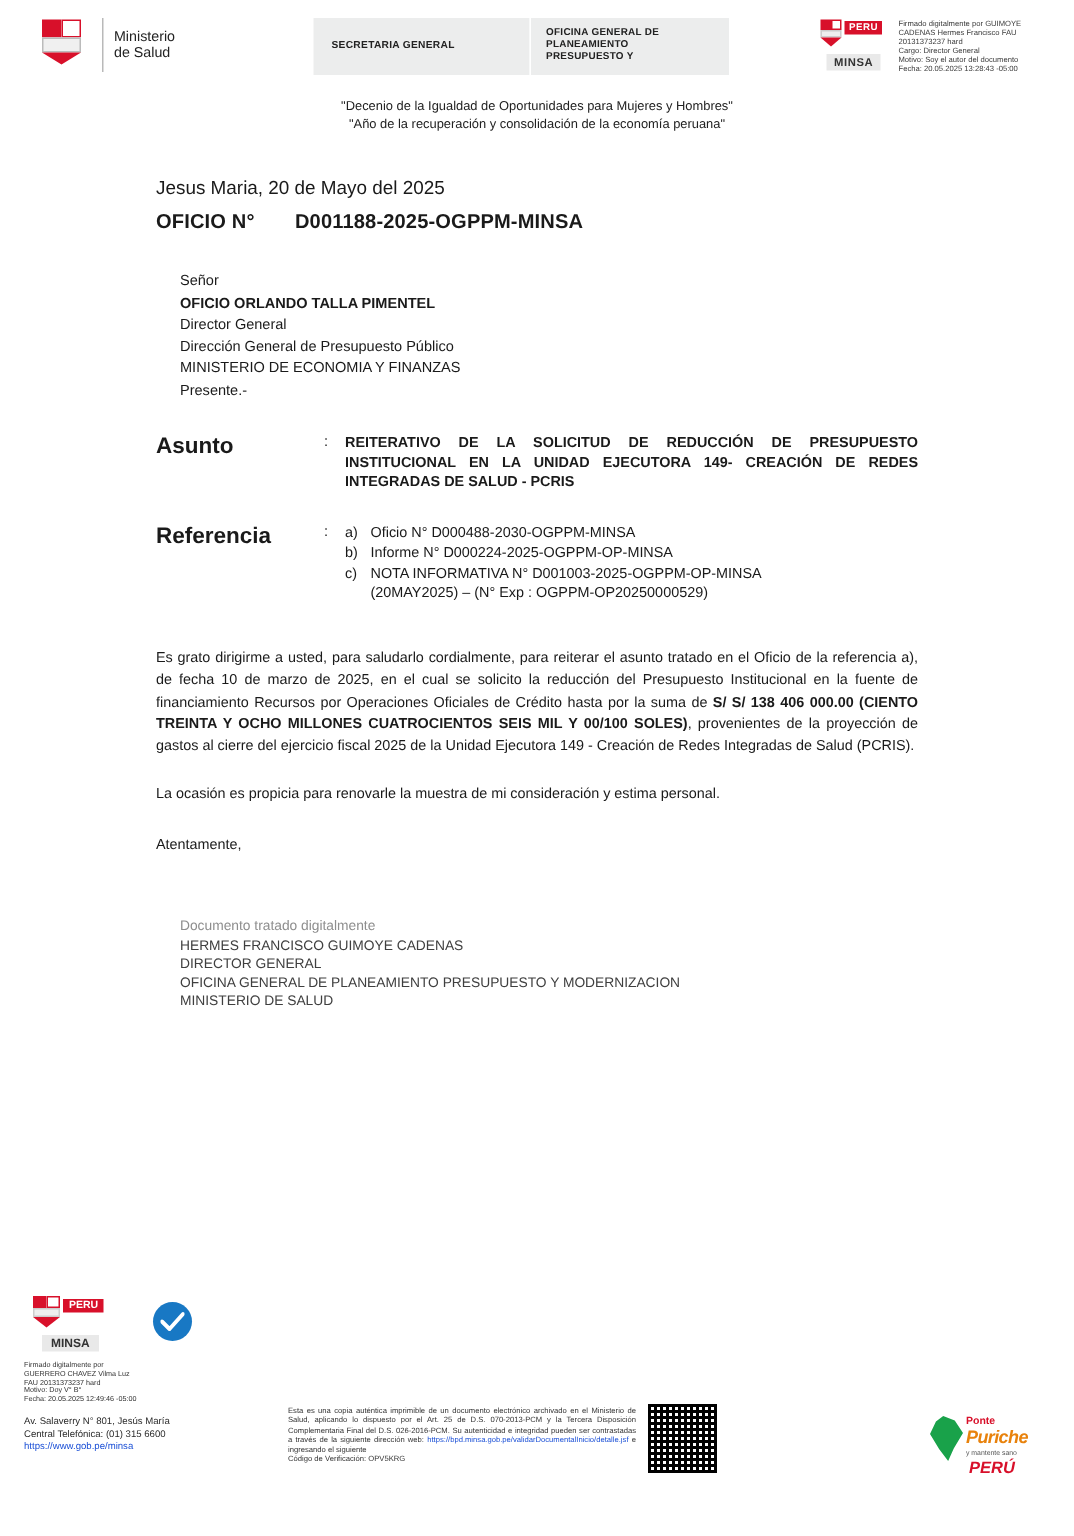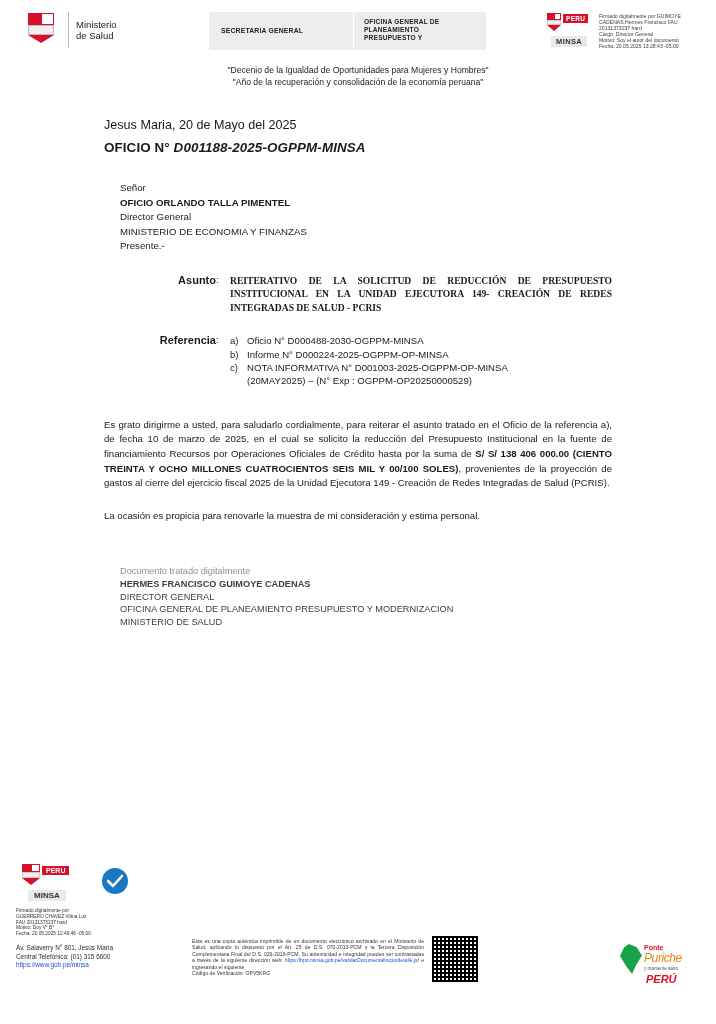--- a/index.html
+++ b/index.html
@@ -187,57 +187,54 @@
     font-size: 12.6px;
     margin-bottom: 8px;
   }
   .oficio-line {
     font-size: 13.4px;
     font-weight: bold;
     margin-bottom: 26px;
     letter-spacing: .1px;
   }
   .oficio-line .num {
-    margin-left: 0;
-    font-style: italic;
+    margin-left: 23px;
   }
   .addressee {
     margin-left: 16px;
     font-size: 9.7px;
     line-height: 14.6px;
   }
   .addressee .bold { font-weight: bold; }
 
   .field-block {
     margin-top: 20px;
     position: relative;
     display: flex;
   }
   .field-label {
     width: 112px;
     flex: none;
     font-weight: bold;
-    font-size: 11px;
-    text-align: right;
+    font-size: 15px;
   }
   .field-colon {
     width: 14px;
     flex: none;
     font-size: 9.7px;
   }
   .field-value {
     flex: 1;
     font-size: 9.6px;
     line-height: 13.4px;
   }
   .asunto-text {
     text-align: justify;
     font-weight: bold;
     text-transform: uppercase;
-    font-family: Liberation Serif, serif;
   }
   .ref-row {
     display: flex;
     line-height: 13.4px;
   }
   .ref-letter { width: 17px; flex: none; }
   .ref-text { flex: 1; }
   .ref-sub { margin-left: 17px; }
 
   .para {
@@ -252,21 +249,21 @@
   .atte { margin-top: 20px; font-size: 9.6px; }
 
   .signature-block {
     margin-top: 42px;
     margin-left: 16px;
     font-size: 9.2px;
     line-height: 12.6px;
     color: #3f3f3f;
   }
   .signature-block .subtle { color: #8e8e8e; }
-  .signature-block .name { font-weight: bold; color: #3f3f3f; }
+  .signature-block .name { font-weight: normal; color: #3f3f3f; }
 
   
   .footer-sig {
     position: absolute;
     left: 16px;
     top: 862px;
     width: 170px;
   }
   .footer-sig .badge2 {
     position: relative;
@@ -378,21 +375,21 @@
     font-size: 7px;
     color: #d8102a;
     font-weight: bold;
   }
   .puriche .ptxt2 {
     position: absolute;
     left: 28px;
     top: 9px;
     font-size: 12px;
     color: #e8820c;
-    font-weight: normal;
+    font-weight: bold;
     font-style: italic;
     letter-spacing: -.4px;
   }
   .puriche .ptxt3 {
     position: absolute;
     left: 28px;
     top: 24px;
     font-size: 4.6px;
     color: #555;
   }
@@ -469,20 +466,21 @@
 
     <div class="oficio-line">
       <span>OFICIO N°</span>
       <span class="num">D001188-2025-OGPPM-MINSA</span>
     </div>
 
     <div class="addressee">
       <div>Señor</div>
       <div class="bold">OFICIO ORLANDO TALLA PIMENTEL</div>
       <div>Director General</div>
+      <div>Dirección General de Presupuesto Público</div>
       <div>MINISTERIO DE ECONOMIA Y FINANZAS</div>
       <div>Presente.-</div>
     </div>
 
     <div class="field-block">
       <div class="field-label">Asunto</div>
       <div class="field-colon">:</div>
       <div class="field-value asunto-text">REITERATIVO DE LA SOLICITUD DE REDUCCIÓN DE PRESUPUESTO INSTITUCIONAL EN LA UNIDAD EJECUTORA 149- CREACIÓN DE REDES INTEGRADAS DE SALUD - PCRIS</div>
     </div>
 
@@ -506,20 +504,21 @@
       </div>
     </div>
 
     <div class="para first">
       <span>Es grato dirigirme a usted, para saludarlo cordialmente, para reiterar el asunto tratado en el Oficio de la referencia a), de fecha 10 de marzo de 2025, en el cual se solicito la reducción del Presupuesto Institucional en la fuente de financiamiento Recursos por Operaciones Oficiales de Crédito hasta por la suma de </span><b>S/ S/ 138 406 000.00 (CIENTO TREINTA Y OCHO MILLONES CUATROCIENTOS SEIS MIL Y 00/100 SOLES)</b><span>, provenientes de la proyección de gastos al cierre del ejercicio fiscal 2025 de la Unidad Ejecutora 149 - Creación de Redes Integradas de Salud (PCRIS).</span>
     </div>
 
 
     <div class="para">La ocasión es propicia para renovarle la muestra de mi consideración y estima personal.</div>
 
+    <div class="atte">Atentamente,</div>
 
     <div class="signature-block">
       <div class="subtle">Documento tratado digitalmente</div>
       <div class="name">HERMES FRANCISCO GUIMOYE CADENAS</div>
       <div>DIRECTOR GENERAL</div>
       <div>OFICINA GENERAL DE PLANEAMIENTO PRESUPUESTO Y MODERNIZACION</div>
       <div>MINISTERIO DE SALUD</div>
     </div>
   </div>
 

